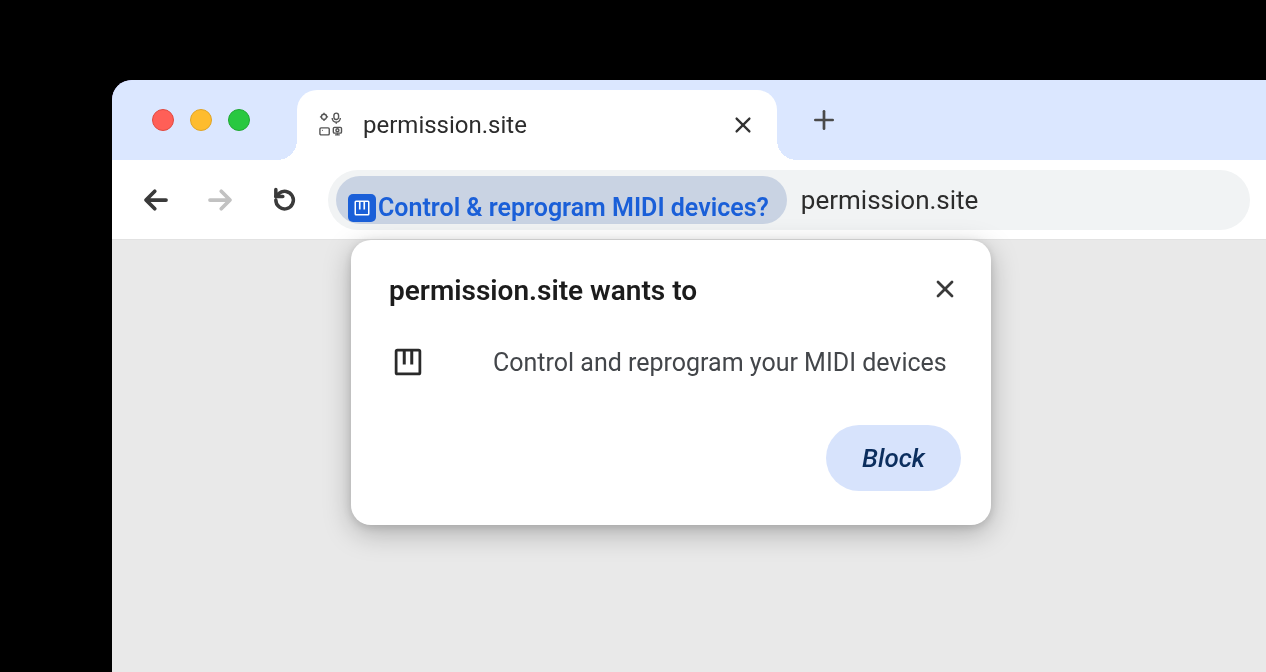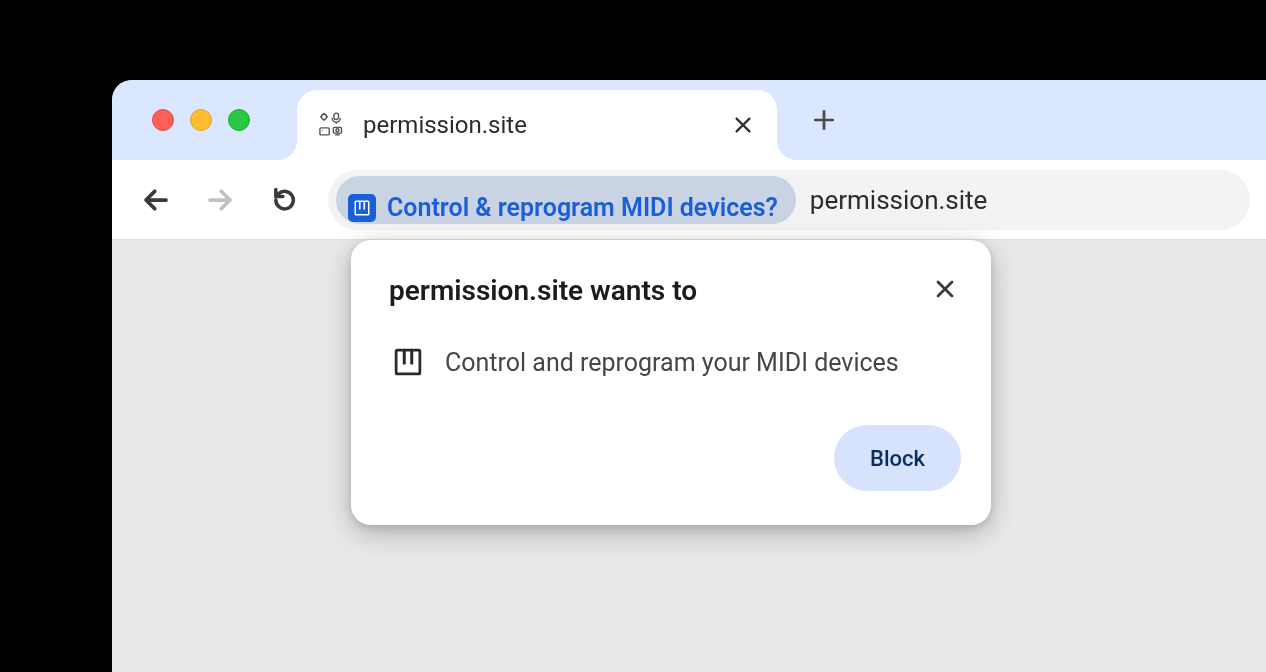--- a/index.html
+++ b/index.html
@@ -150,21 +150,21 @@
       gap: 14px;
     }
 
     .permission-chip {
       height: 48px;
       background: #c9d3e3;
       border-radius: 24px;
       display: flex;
       align-items: center;
       padding: 16px 18px 0 12px;
-      gap: 11px;
+      gap: 2px;
       cursor: pointer;
     }
 
     .chip-icon-badge {
       width: 28px;
       height: 28px;
       background: #1a5fd8;
       border-radius: 5px;
       display: flex;
       align-items: center;
@@ -232,39 +232,41 @@
 
     .midi-icon-dark {
       width: 30px;
       height: 30px;
       flex-shrink: 0;
     }
 
     .prompt-message {
       font-size: 25px;
       color: #43464a;
+      margin-left: 48px;
     }
 
     .prompt-buttons {
       display: flex;
       justify-content: flex-end;
       gap: 20px;
     }
 
     .pill-btn {
       height: 66px;
       padding: 0 36px;
       border-radius: 33px;
       border: none;
       background: #d7e3fc;
       color: #0b2e5e;
-      font-size: 22px;
+      font-size: 26px;
       font-weight: 500;
       cursor: pointer;
       font-family: inherit;
+      font-style: italic;
     }
 
     svg { display: block; }
   </style>
 </head>
 <body>
 
 <div class="window">
 
   <div class="tab-strip">

